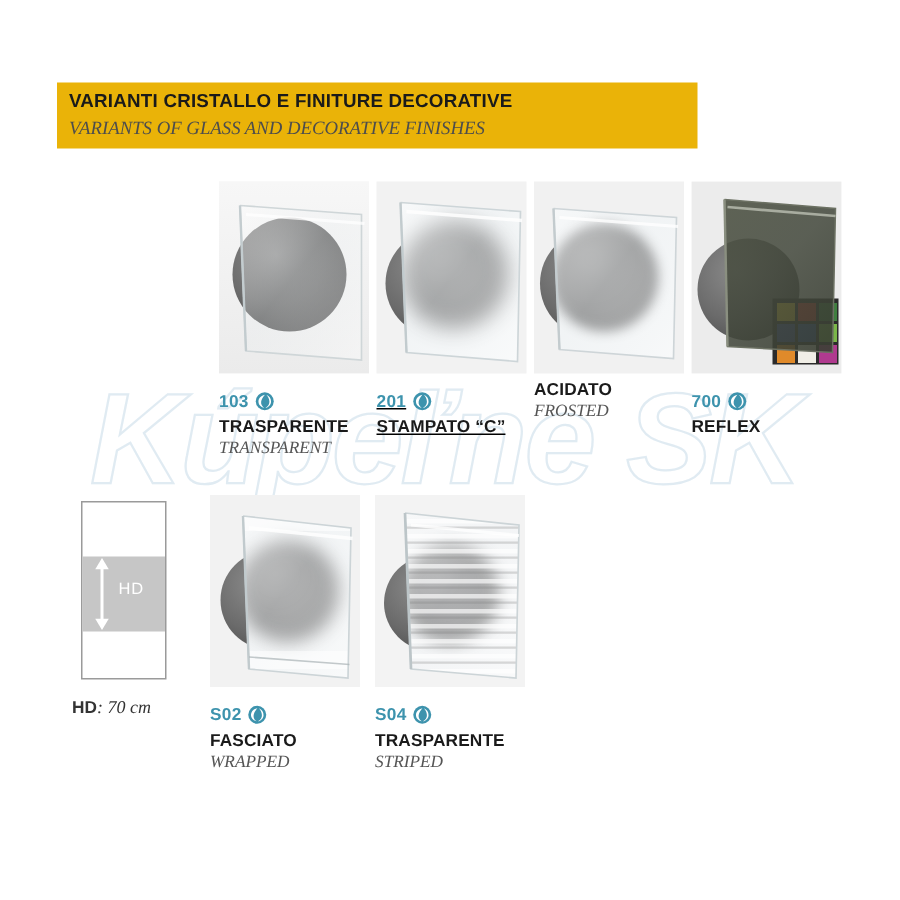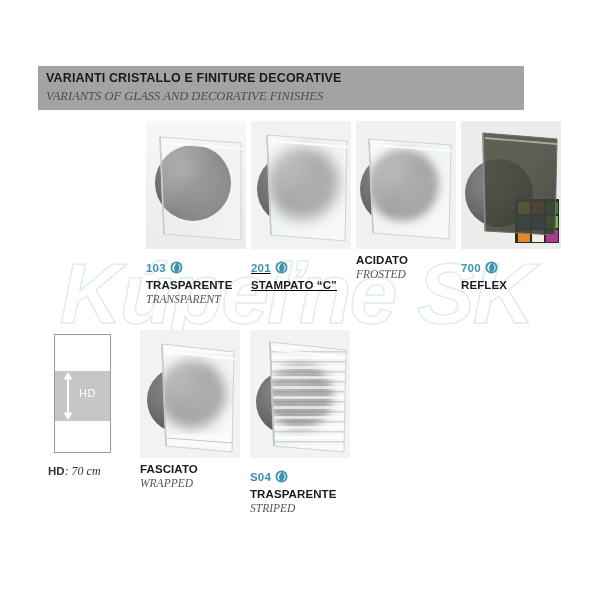--- a/index.html
+++ b/index.html
@@ -34,24 +34,24 @@
     pointer-events: none;
     user-select: none;
     z-index: 0;
     opacity: .95;
   }
 
   
   #header-band {
     position: absolute;
     left: 38px;
-    top: 66px;
-    width: 486px;
+    top: 55px;
+    width: 427px;
     height: 44px;
-    background: #a3a3a3;
+    background: #eab308;
     z-index: 2;
   }
   #header-band .title {
     position: absolute;
     left: 8px;
     top: 5px;
     font-size: 12.5px;
     font-weight: bold;
     letter-spacing: .15px;
     color: #1a1a1a;
@@ -384,20 +384,28 @@
         <rect x="0" y="0" width="100" height="128" fill="#f4f6f7"></rect>
         <circle cx="52" cy="64" r="34" fill="url(#sph5)" filter="url(#blur5)" opacity="0.85"></circle>
         <rect x="0" y="0" width="100" height="128" fill="url(#gl5)"></rect>
         <rect x="0" y="14" width="100" height="10" fill="#ffffff" opacity="0.55"></rect>
         <rect x="0" y="104" width="100" height="12" fill="#ffffff" opacity="0.5"></rect>
       </g>
       <polyline points="22,14 94,22 92,122 26,116 22,14" fill="none" stroke="#ccd4d7" stroke-width="1.1"></polyline>
       <line x1="22" y1="14" x2="26" y2="116" stroke="#c1cacd" stroke-width="1.6"></line>
       <line x1="26" y1="22" x2="95" y2="29" stroke="#ffffff" stroke-width="2.2" opacity="0.85"></line>
       <line x1="26" y1="108" x2="93" y2="113" stroke="#aab3b6" stroke-width="1" opacity="0.7"></line>
+    </svg>
+  </div>
+  <div class="code-line">
+    <span class="code-num">S02</span>
+    <svg class="drop-icon" width="13" height="13" viewBox="0 0 13 13">
+      <circle cx="6.5" cy="6.5" r="6" fill="#3d93ad"></circle>
+      <path d="M6.6 2.1 C4.0 2.6 2.3 4.5 2.3 6.7 C2.3 8.7 3.8 10.5 6.1 10.8 C4.6 9.9 3.9 8.5 4.1 6.9 C4.3 5.1 5.3 3.6 6.6 2.1 Z" fill="#ffffff"></path>
+      <path d="M7.6 2.2 C9.6 3.1 10.8 4.8 10.7 6.8 C10.6 8.9 9.0 10.6 7.0 10.9 C8.9 9.8 9.7 8.3 9.6 6.6 C9.5 4.9 8.7 3.4 7.6 2.2 Z" fill="#ffffff"></path>
     </svg>
   </div>
   <div class="name">FASCIATO</div>
   <div class="name-en">WRAPPED</div>
 </div>
 
 <div class="card" style="left:250px; top:330px;">
   <div class="swatch">
     <svg width="100" height="128" viewBox="0 0 100 128">
       <defs>

